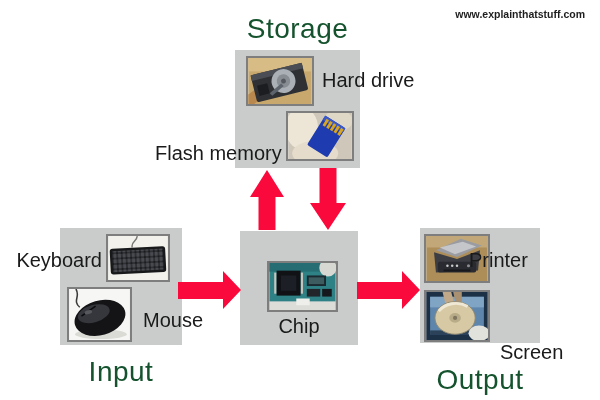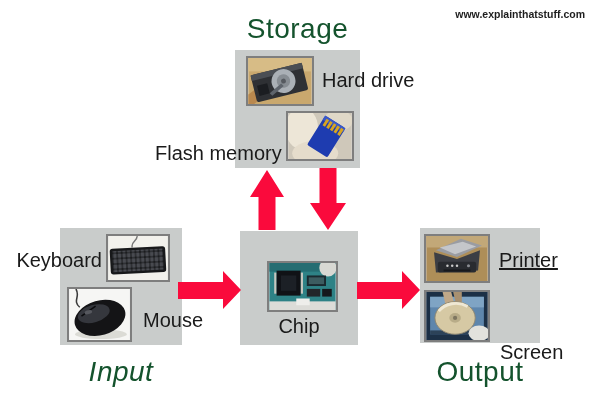--- a/index.html
+++ b/index.html
@@ -15,33 +15,33 @@
   #box-storage    { left:235px; top:50px;  width:125px; height:118px; }
   #box-input      { left:60px;  top:228px; width:122px; height:117px; }
   #box-processing { left:240px; top:231px; width:118px; height:114px; }
   #box-output     { left:420px; top:228px; width:120px; height:115px; }
 
   .title {
     position:absolute; font-size:28px; font-weight:400; color:#14532d;
     text-align:center; white-space:nowrap; letter-spacing:0.5px;
   }
   #title-storage    { left:235px; top:13px;  width:125px; }
-  #title-input      { left:60px;  top:356px; width:122px;font-style:italic; }
+  #title-input      { left:60px;  top:356px; width:122px; }
   #title-processing { left:240px; top:356px; width:118px; }
-  #title-output     { left:420px; top:356px; width:120px; }
+  #title-output     { left:420px; top:364px; width:120px; }
 
   .label {
     position:absolute; font-size:20px; color:#1a1a1a; white-space:nowrap;
   }
   #lb-harddrive { left:322px; top:69px; }
   #lb-flash     { left:155px; top:142px; width:122px; text-align:center; }
   #lb-keyboard  { left:16px;  top:249px; width:86px; text-align:right; }
   #lb-mouse     { left:143px; top:309px; }
   #lb-chip      { left:240px; top:315px; width:118px; text-align:center; }
-  #lb-printer   { left:499px; top:249px;text-decoration:underline; }
+  #lb-printer   { left:469px; top:249px; }
   #lb-screen    { left:500px; top:313px;margin-top:28px; }
 
   .photo {
     position:absolute; border:2px solid #7e7e7e; box-sizing:border-box;
     background:#ddd; overflow:hidden;
   }
   .photo svg { display:block; width:100%; height:100%; }
   #ph-harddrive { left:246px; top:56px;  width:68px; height:50px; }
   #ph-flash     { left:286px; top:111px; width:68px; height:50px; }
   #ph-keyboard  { left:106px; top:234px; width:64px; height:48px; }

